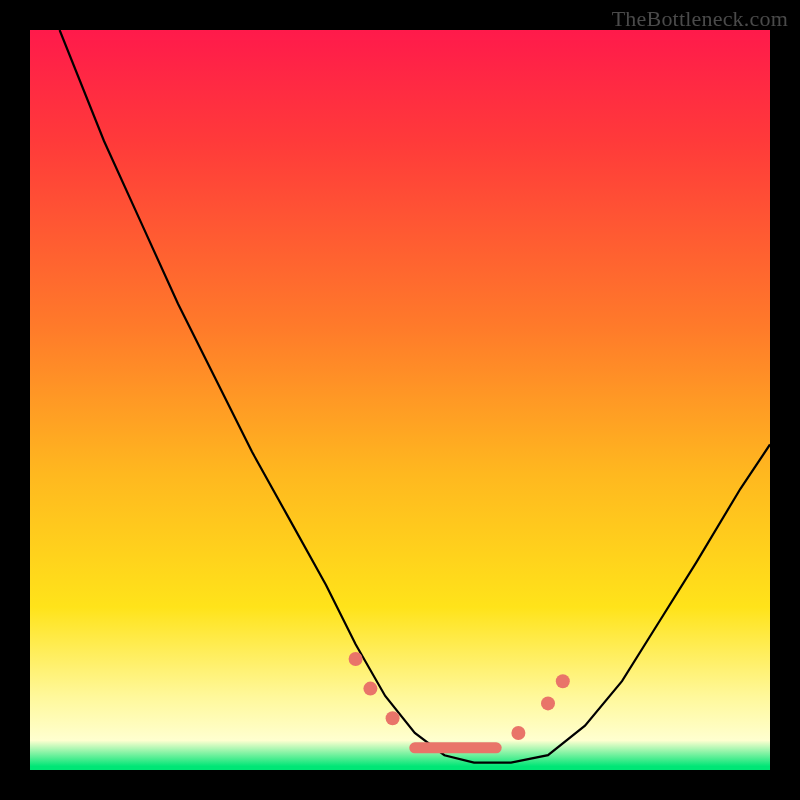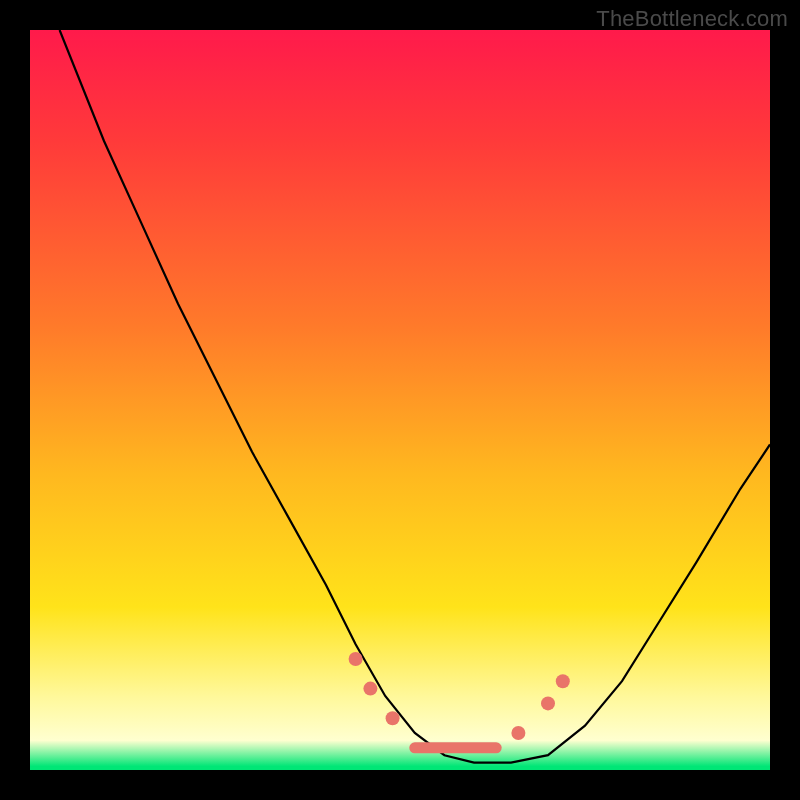--- a/index.html
+++ b/index.html
@@ -38,20 +38,21 @@
   }
   .watermark {
     position: absolute;
     top: 6px;
     right: 12px;
     color: #4a4a4a;
     font-size: 22px;
     font-weight: 500;
     letter-spacing: 0.2px;
     user-select: none;
+    font-family: Liberation Serif, serif;
   }
   svg.curve {
     position: absolute;
     inset: 0;
     width: 100%;
     height: 100%;
   }
 </style>
 </head>
 <body>

